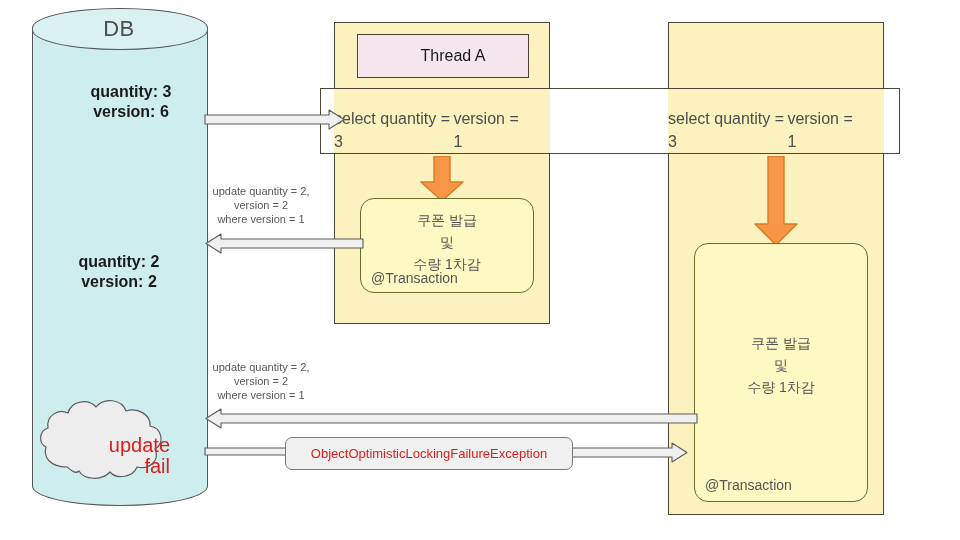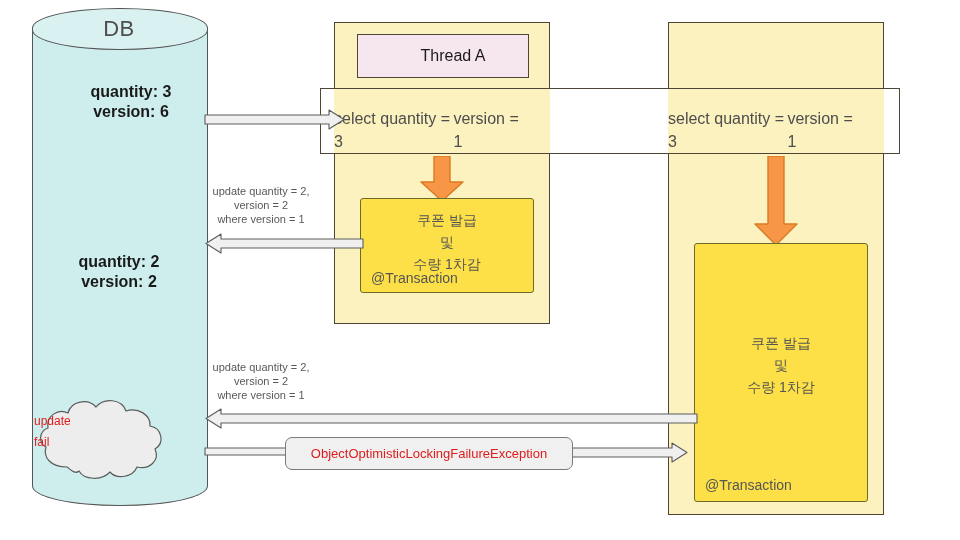--- a/index.html
+++ b/index.html
@@ -22,22 +22,22 @@
             font-size:22px;color:#4d4d4d;letter-spacing:.5px;}
 
   .db-state{position:absolute;width:174px;text-align:center;
             font-size:16px;font-weight:bold;color:#1a1a1a;line-height:20px;}
   #db-state-initial{left:0;top:74px;margin-left:12px;}
   #db-state-updated{left:0;top:244px;}
 
   
   #cloud{position:absolute;left:34px;top:395px;width:136px;height:89px;}
   #cloud svg{display:block;}
-  #cloud-label{position:absolute;left:0;top:16px;width:136px;text-align:left;
-               font-size:12px;color:#e01b1b;line-height:21px;}
+  #cloud-label{position:absolute;left:0;top:40px;width:136px;text-align:right;
+               font-size:20px;color:#e01b1b;line-height:21px;}
 
   
   .thread-panel{background:#fbf2bf;border:1.3px solid #4d4637;}
   #thread-a-panel{left:334px;top:22px;width:216px;height:302px;}
   #thread-b-panel{left:668px;top:22px;width:216px;height:493px;}
 
   .thread-header{background:#f6e6ee;border:1.3px solid #4d4637;
                  display:flex;align-items:center;justify-content:center;
                  font-size:16px;color:#1a1a1a;}
   #thread-a-header{left:357px;top:34px;width:172px;height:44px;padding-left:20px;}
@@ -54,21 +54,21 @@
   #select-a{left:334px;top:88px;width:216px;height:66px;}
   #select-b{left:668px;top:88px;width:216px;height:66px;}
 
   
   .orange-arrow{width:52px;}
   #orange-arrow-a{left:416px;top:156px;height:46px;}
   #orange-arrow-b{left:750px;top:156px;height:90px;}
   .orange-arrow svg{display:block;width:100%;height:100%;}
 
   
-  .txn-box{background:#fde047;border:1.3px solid #6b6b2a;border-radius:3px;
+  .txn-box{background:#fef9c3;border:1.3px solid #6b6b2a;border-radius:14px;
            position:absolute;}
   #txn-a{left:360px;top:198px;width:172px;height:93px;}
   #txn-b{left:694px;top:243px;width:172px;height:257px;}
   .txn-lines{position:absolute;left:0;width:100%;text-align:center;
              font-size:14px;color:#555;line-height:22px;}
   #txn-a .txn-lines{top:10px;}
   #txn-b .txn-lines{top:88px;}
   .txn-tag{position:absolute;left:10px;font-size:14px;color:#555;}
   #txn-a .txn-tag{bottom:6px;}
   #txn-b .txn-tag{bottom:8px;}

